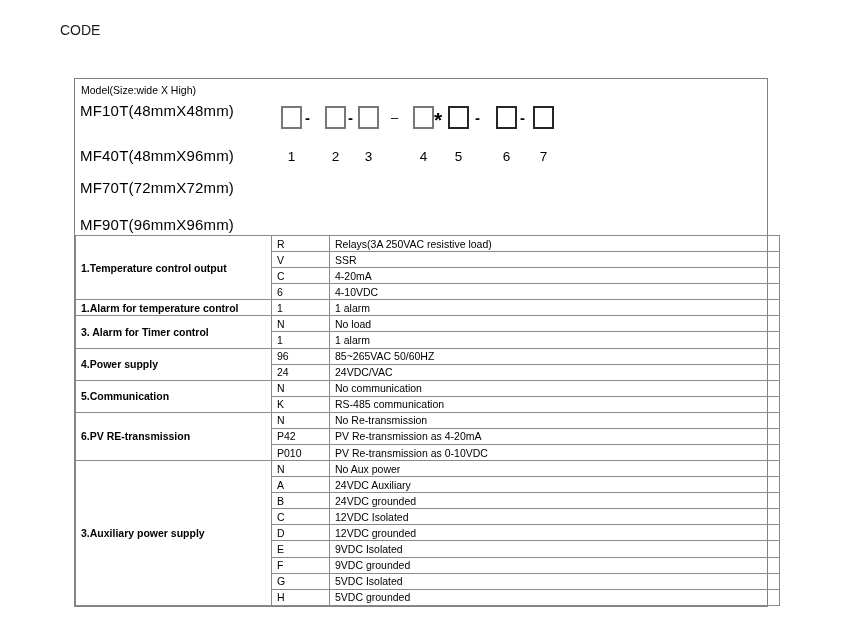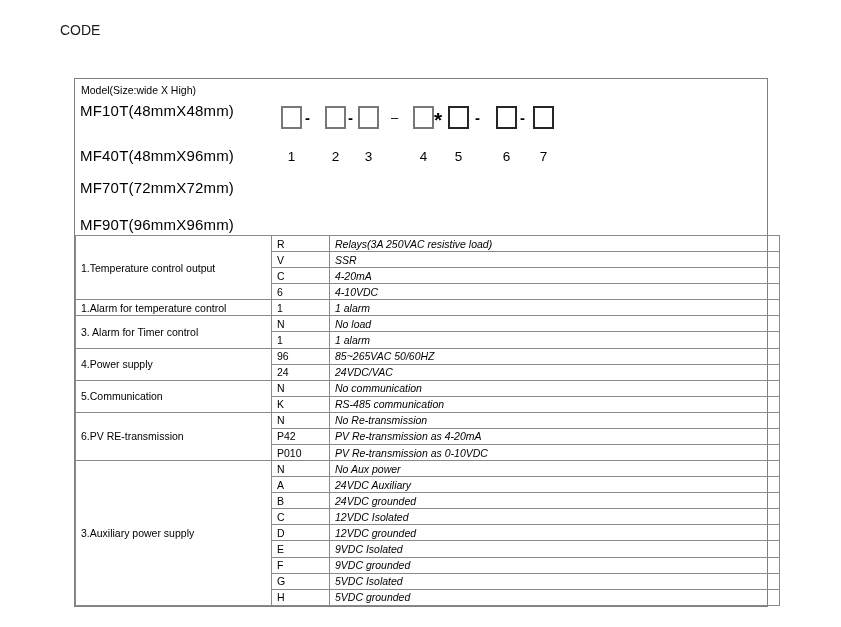--- a/index.html
+++ b/index.html
@@ -27,23 +27,23 @@
   .sp.s3{left:359px;font-size:21px;line-height:27px;}
   .sp.s4{left:400px}.sp.s5{left:445px}
 
   .num{position:absolute;top:70px;width:21px;text-align:center;font-size:13.5px;}
   .num.n0{left:206px}.num.n1{left:250px}.num.n2{left:283px}.num.n3{left:338px}
   .num.n4{left:373px}.num.n5{left:421px}.num.n6{left:458px}
 
   
   table.spec{position:absolute;left:0;top:156px;width:692px;height:371px;border-collapse:collapse;table-layout:fixed;}
   table.spec td{border:1px solid #8a8a8a;font-size:10.5px;padding:0 0 0 5px;vertical-align:middle;white-space:nowrap;overflow:hidden;height:15px;}
-  td.label-cell{width:190px;vertical-align:top;padding-top:2px;}
+  td.label-cell{width:190px;vertical-align:top;padding-top:2px;font-weight:bold;}
   td.code-cell{width:52px;}
-  td.desc-cell{width:444px;font-style:italic;}
+  td.desc-cell{width:444px;}
 </style>
 </head>
 <body>
 
 <div class="code-label">CODE</div>
 
 <div class="order-table">
 
   <div class="header-area">
     <div class="model-header">Model(Size:wide X High)</div>

